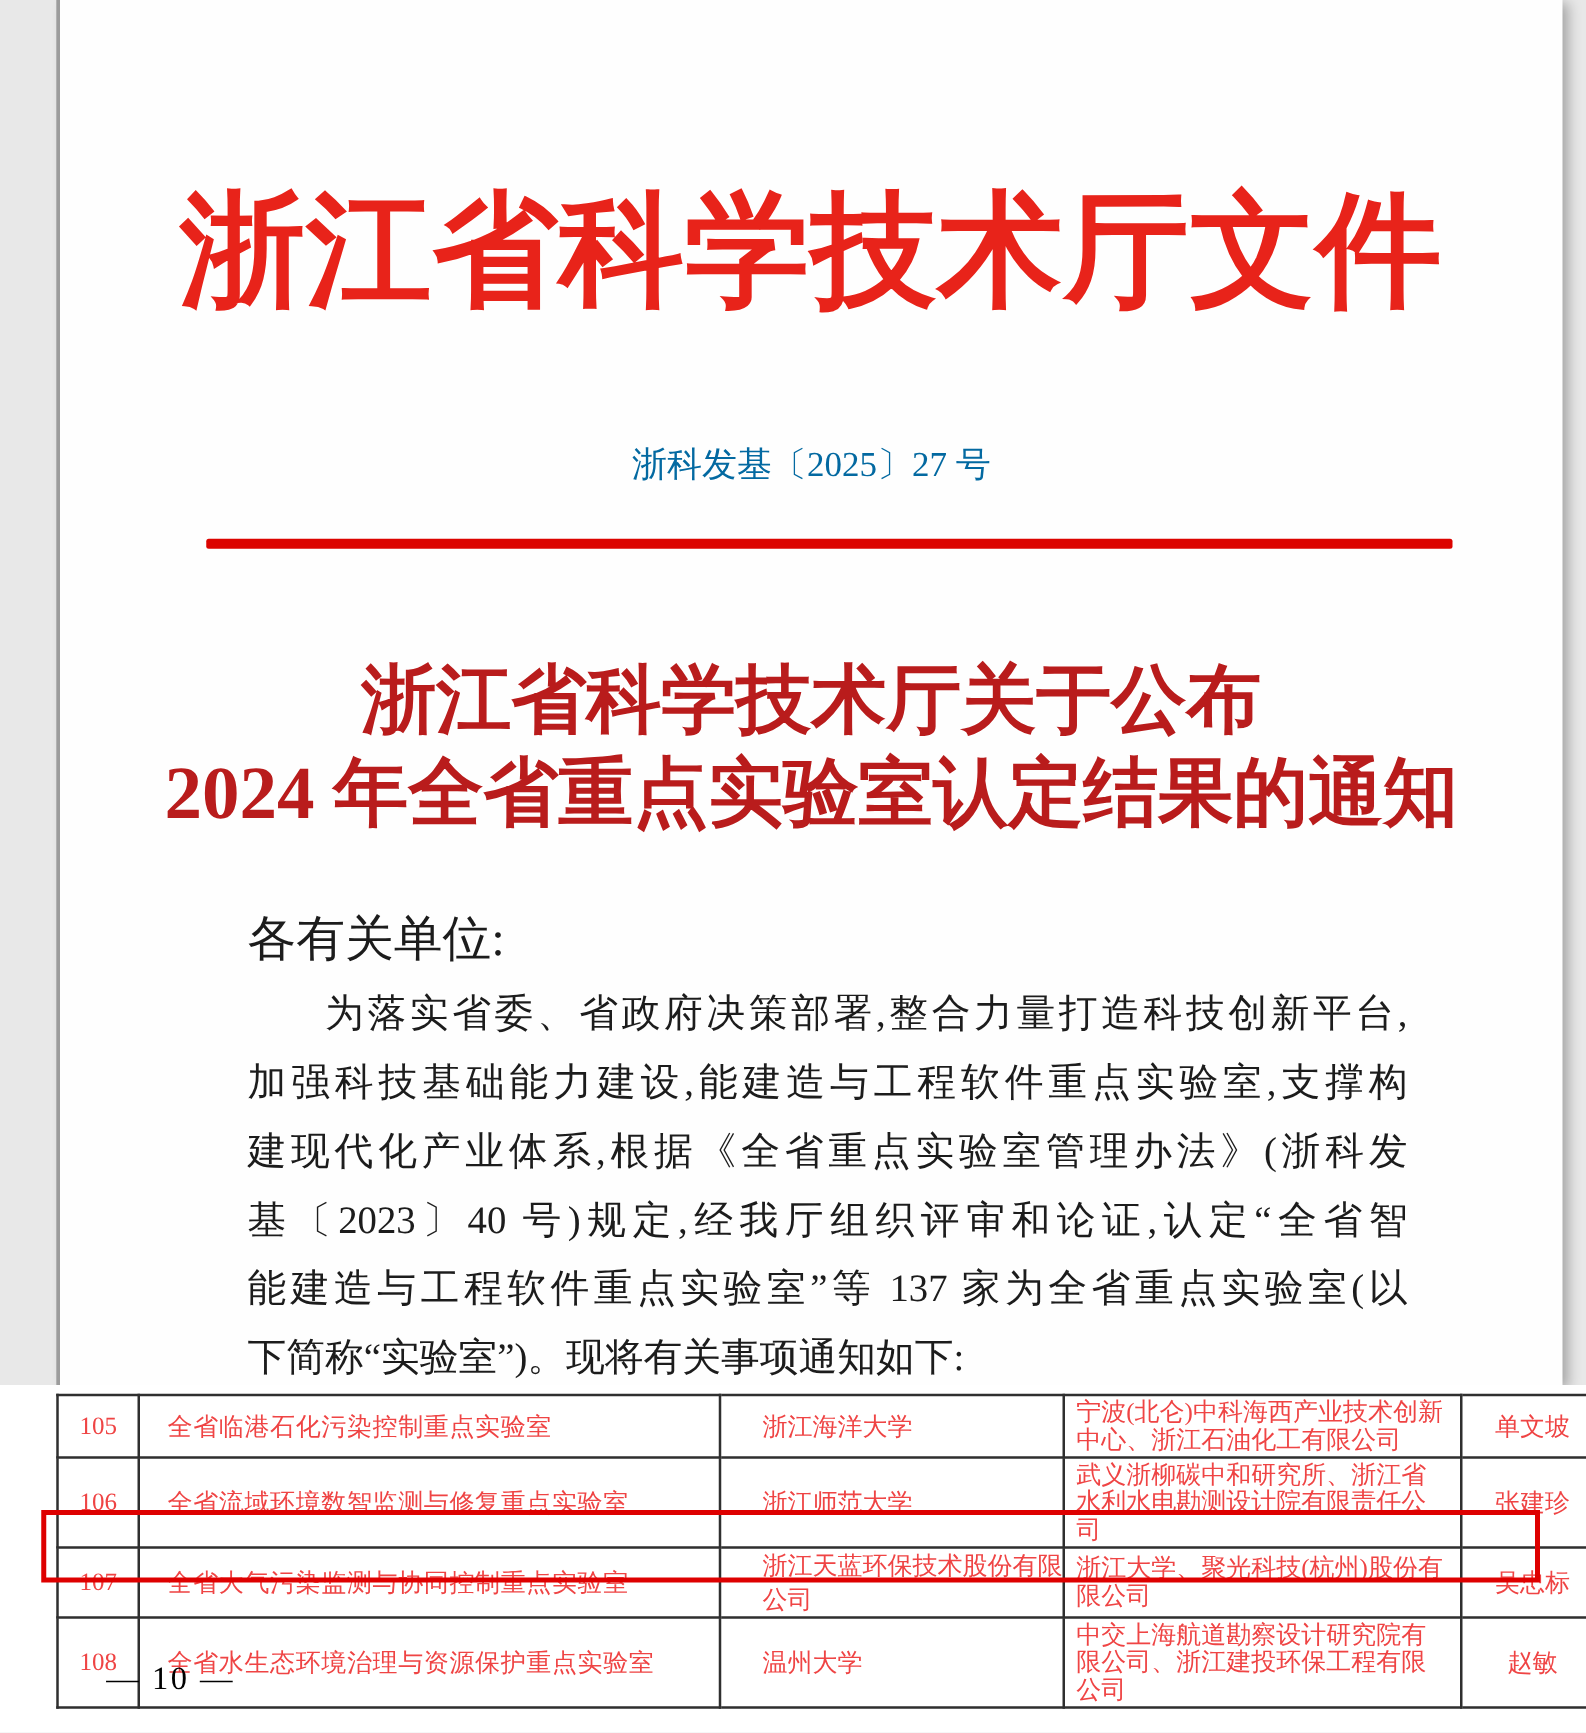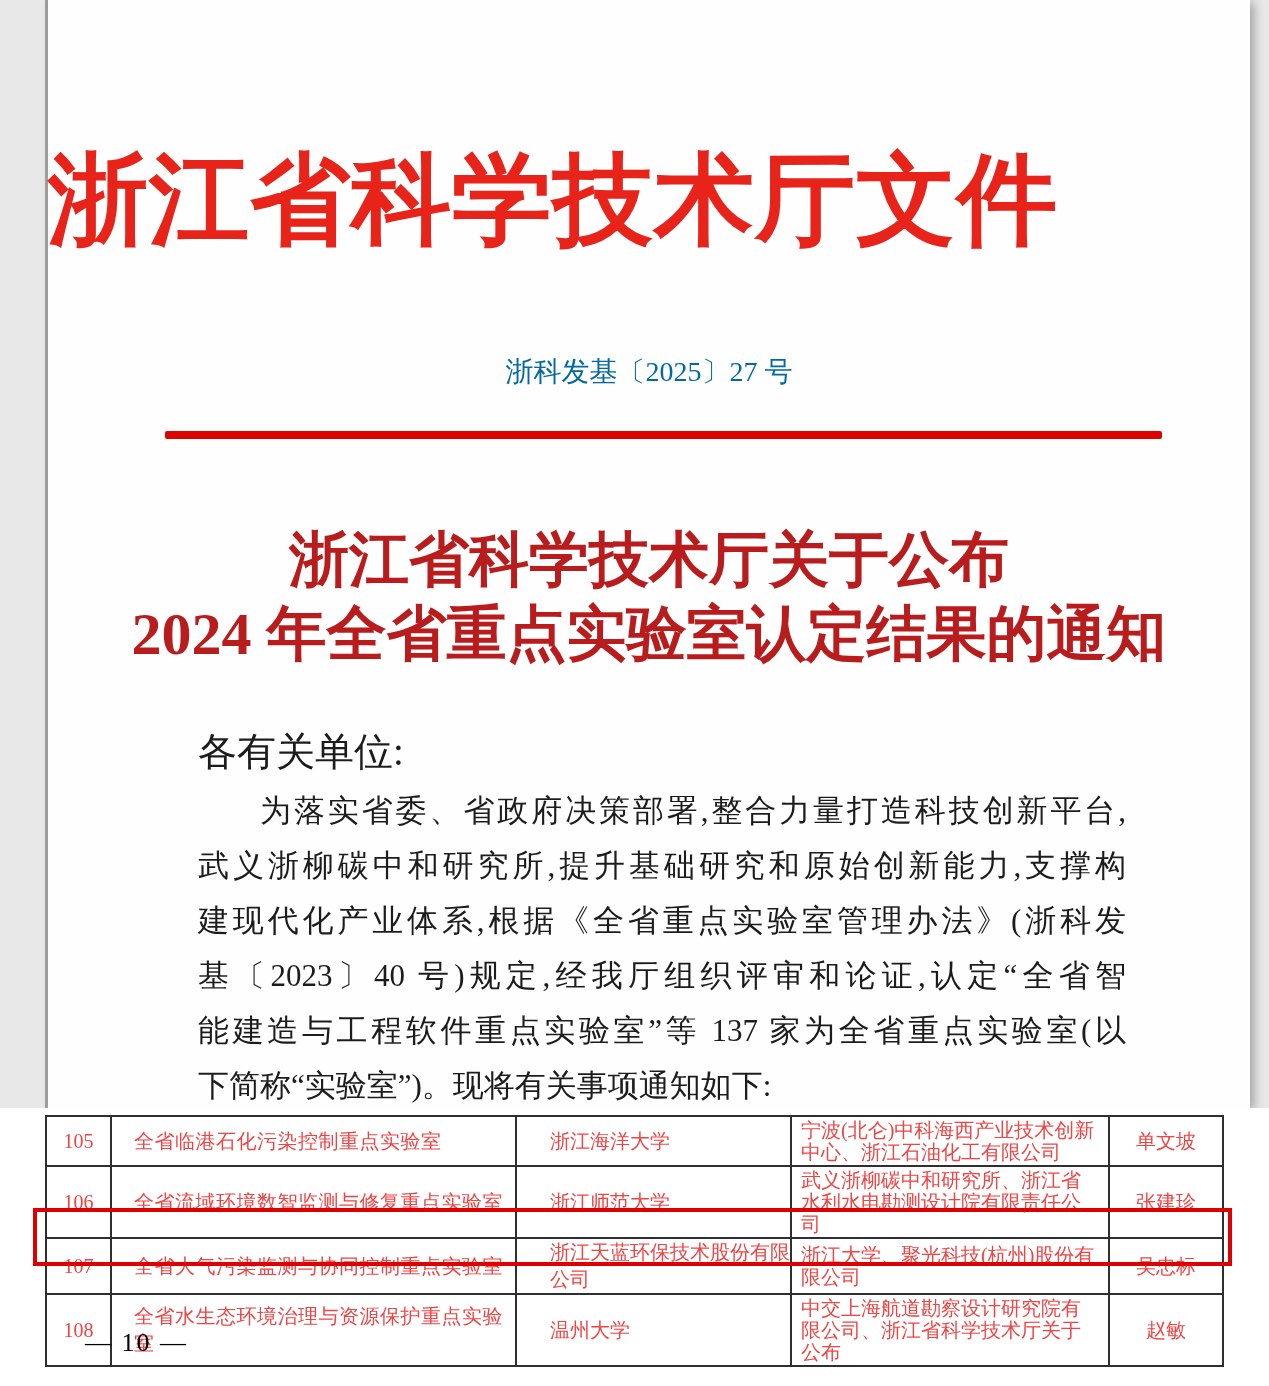--- a/index.html
+++ b/index.html
@@ -15,20 +15,21 @@
   
   .page {
     position:absolute; left:45px; top:0; width:1205px; height:1113px;
     background:#fefefe;
     border-left:3px solid #9c9c9c;
     box-shadow: 6px 0 10px -2px rgba(0,0,0,0.30);
   }
 
   .red-header {
     position:absolute; top:143px; left:0; width:100%;
+    text-align:center;
     font-size:100px; line-height:1.15; font-weight:bold;
     letter-spacing:1px;
     color:var(--header-red,#e8231a);
   }
 
   .doc-number {
     position:absolute; top:353px; left:0; width:100%;
     text-align:center; font-size:28px; color:#0369a1;
   }
 
@@ -68,21 +69,21 @@
     border-collapse:collapse; table-layout:fixed;
     width:1177px;
     font-family:"Liberation Serif", serif;
   }
   table.results td {
     border:2px solid var(--table-border,#2f2f2f);
     height:49px; vertical-align:middle;
     font-size:20px; color:#ef4444;
   }
   td.c-no   { width:65px;  text-align:center; font-size:21px; }
-  td.c-lab  { width:405px; padding-left:22px; letter-spacing:0.5px; }
+  td.c-lab  { width:465px; padding-left:22px; letter-spacing:0.5px; }
   td.c-host { width:275px; padding-left:33px; }
   td.c-part { width:318px; padding:2px 9px; font-size:19px; line-height:22px; word-break:break-all; }
   td.c-dir  { width:114px; text-align:center;border-radius:14px; }
 
   .highlight-box {
     position:absolute; left:33px; top:100px; width:1199px; height:58px;
     border:4px solid var(--highlight-red,#de0000);
     pointer-events:none;
   }
 
@@ -103,21 +104,21 @@
 
     <div class="notice-title">
       <div>浙江省科学技术厅关于公布</div>
       <div>2024 年全省重点实验室认定结果的通知</div>
     </div>
 
     <div class="salutation">各有关单位:</div>
 
     <div class="body-paragraph">
       <div class="body-line just indent">为落实省委、省政府决策部署,整合力量打造科技创新平台,</div>
-      <div class="body-line just">武义浙柳碳中和研究所,提升基础研究和原始创新能力,支撑构</div>
+      <div class="body-line just">加强科技基础能力建设,能建造与工程软件重点实验室,支撑构</div>
       <div class="body-line just">建现代化产业体系,根据《全省重点实验室管理办法》(浙科发</div>
       <div class="body-line just">基〔2023〕40 号)规定,经我厅组织评审和论证,认定“全省智</div>
       <div class="body-line just">能建造与工程软件重点实验室”等 137 家为全省重点实验室(以</div>
       <div class="body-line">下简称“实验室”)。现将有关事项通知如下:</div>
     </div>
   </div>
 
   <div class="table-strip">
     <table class="results">
       <tbody>
@@ -139,21 +140,21 @@
           <td class="c-no">107</td>
           <td class="c-lab">全省大气污染监测与协同控制重点实验室</td>
           <td class="c-host">浙江天蓝环保技术股份有限公司</td>
           <td class="c-part">浙江大学、聚光科技(杭州)股份有限公司</td>
           <td class="c-dir">吴忠标</td>
         </tr>
         <tr>
           <td class="c-no">108</td>
           <td class="c-lab">全省水生态环境治理与资源保护重点实验室</td>
           <td class="c-host">温州大学</td>
-          <td class="c-part">中交上海航道勘察设计研究院有限公司、浙江省科学技术厅关于公布</td>
+          <td class="c-part">中交上海航道勘察设计研究院有限公司、浙江建投环保工程有限公司</td>
           <td class="c-dir">赵敏</td>
         </tr>
       </tbody>
     </table>
 
     <div class="highlight-box"></div>
 
     <div class="page-number">— 10 —</div>
   </div>
 

